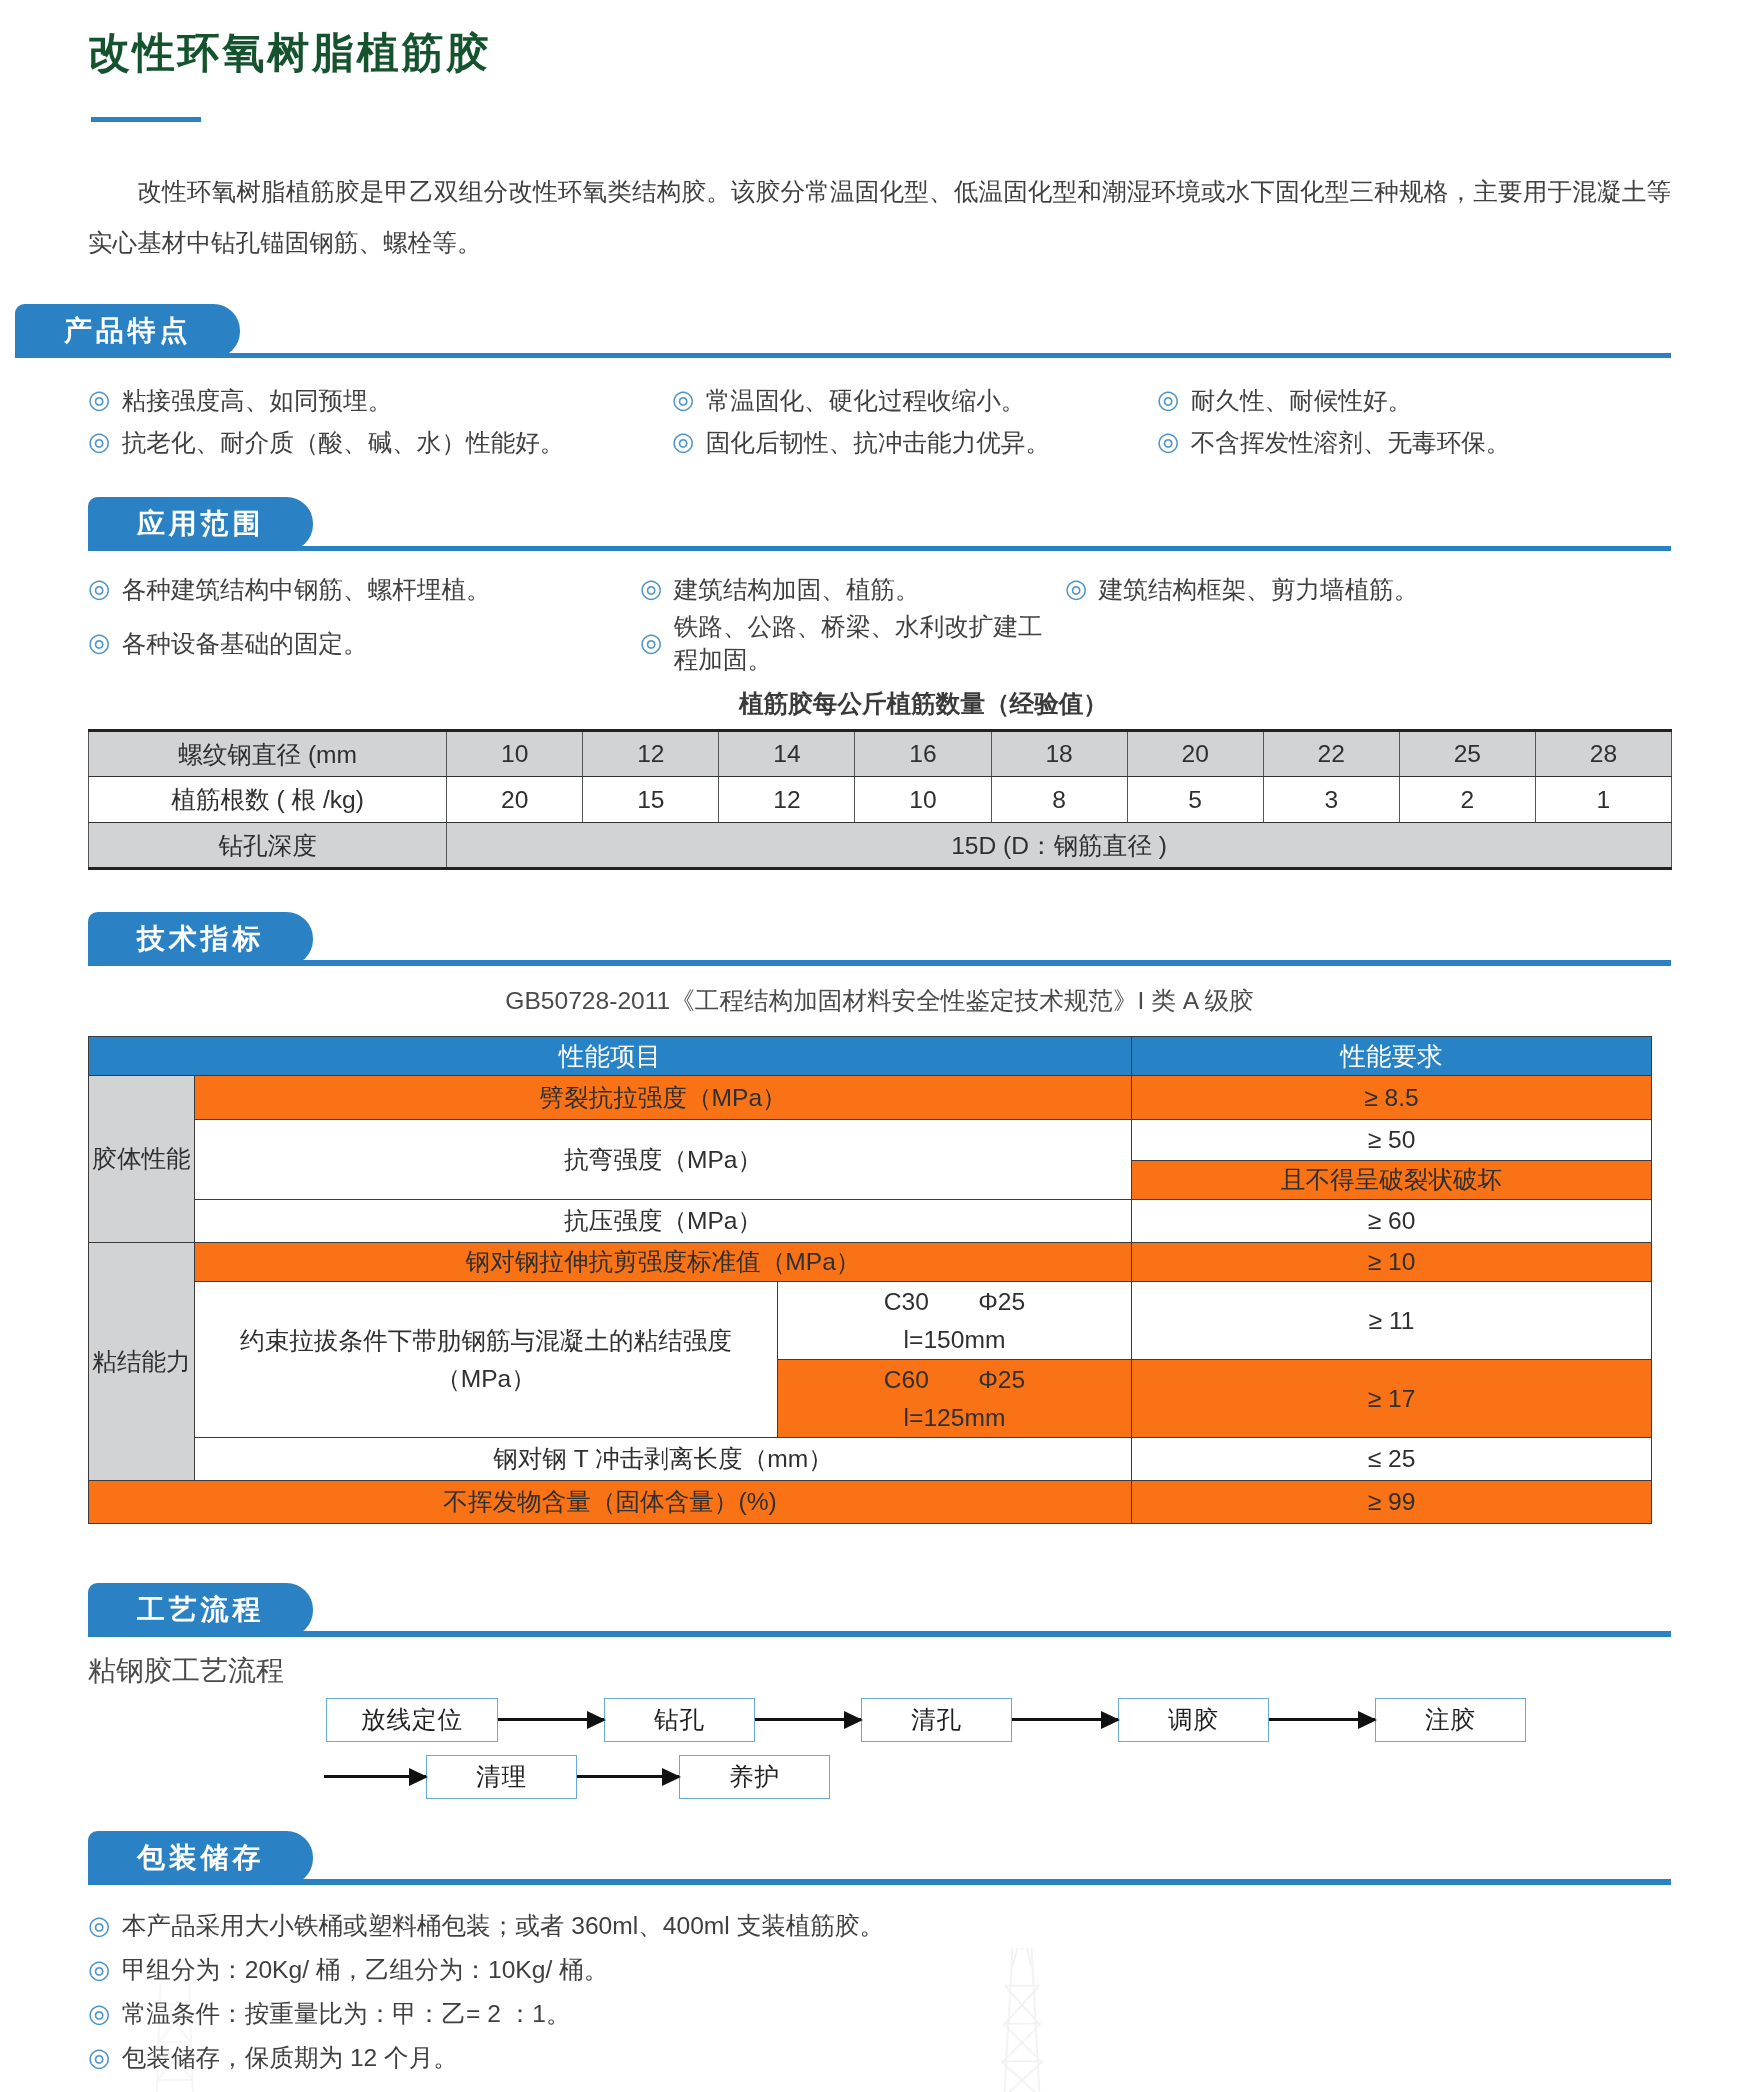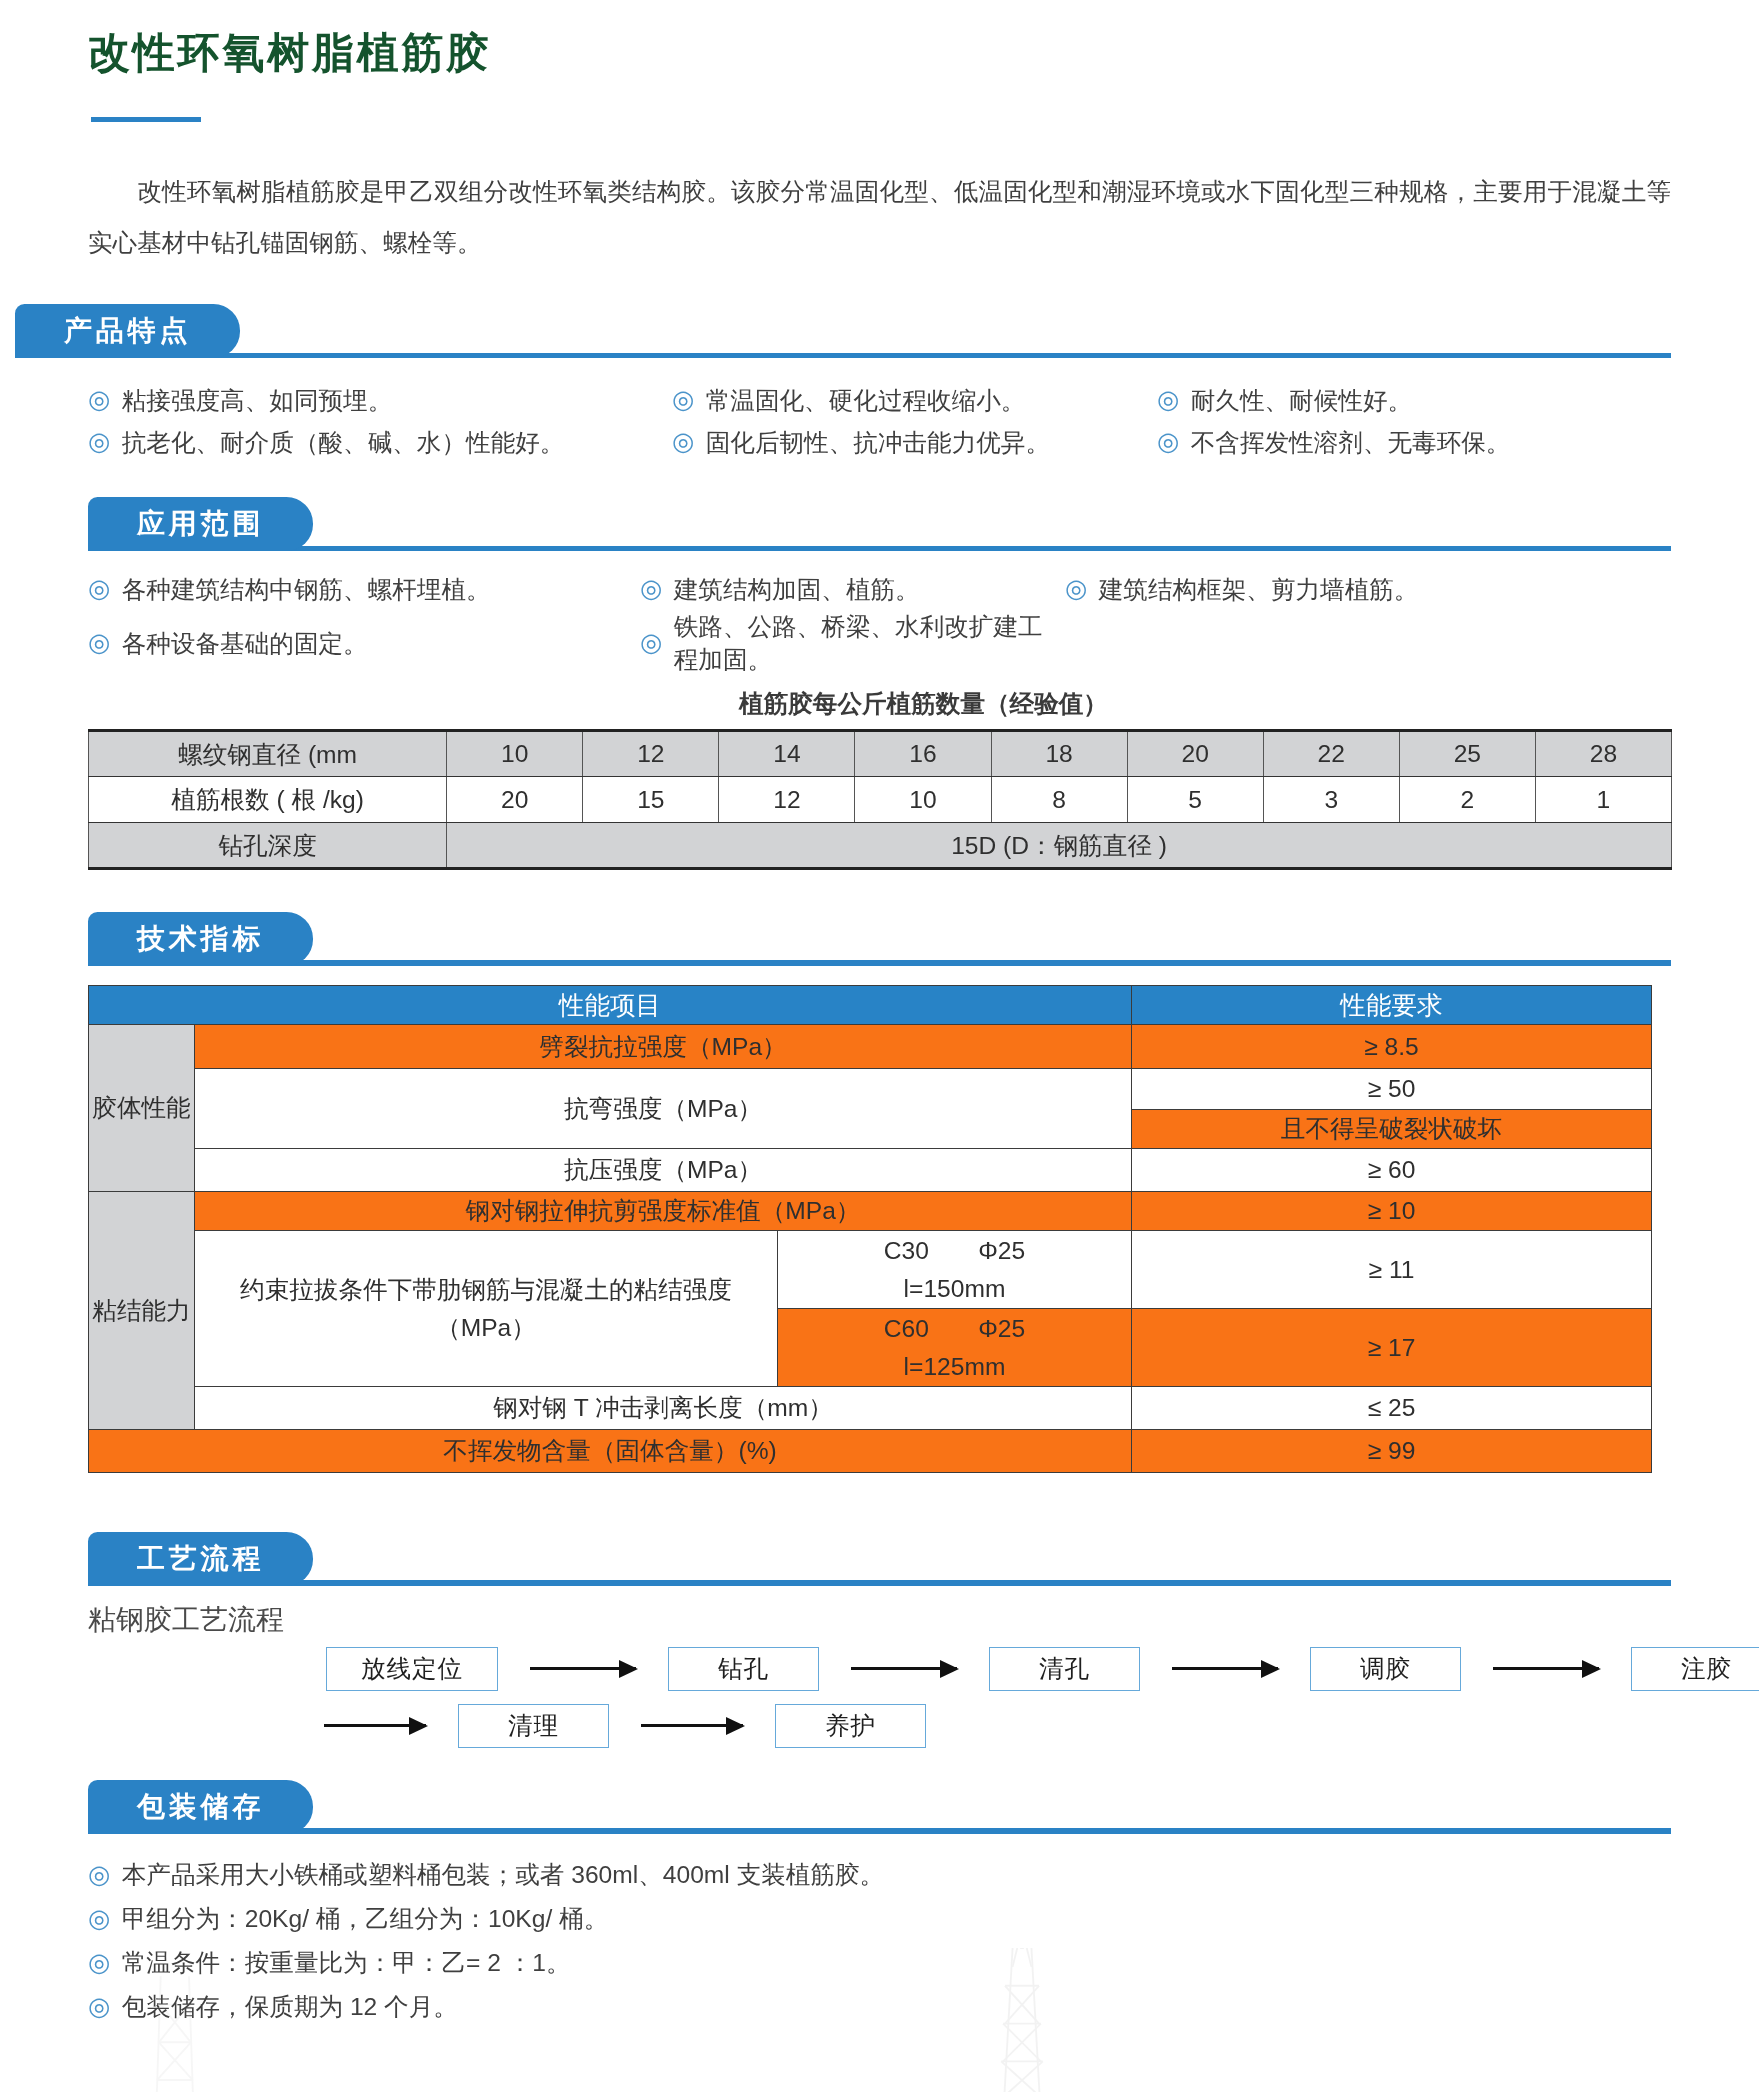--- a/index.html
+++ b/index.html
@@ -65,21 +65,21 @@
     font-weight:normal; line-height:38px;
   }
   table.tbl2 thead th { background:#2883c6; color:#ffffff; height:39px; font-size:25.6px; }
   table.tbl2 .g { background:#f97316; }
   table.tbl2 .cat { background:#d2d3d5; }
   tr.rh47 td { height:44px; } tr.rh43 td { height:41px; } tr.rh44 td { height:28px; }
   tr.rh45 td { height:43px; } tr.rh82 td { height:78px; }
 
   
   .flow-subtitle { margin:15px 0 0 88px; font-size:28px; color:#4a4a4a; line-height:38px; }
-  .flow-row { display:flex; align-items:center;gap:32px; }
+  .flow-row { display:flex; align-items:center; }
   .flow-row.r1 { margin:7.6px 0 0 326px; }
   .flow-row.r2 { margin:13.2px 0 0 324px; }
   .flow-box {
     height:44px; background:#ffffff; border:1.9px solid #66a9da;
     display:flex; align-items:center; justify-content:center;
     font-size:24.6px; color:#1f1f1f; letter-spacing:0.9px; flex:0 0 auto;
   }
   .flow-box.w182 { width:172px; } .flow-box.w160 { width:151px; }
   .flow-arrow { position:relative; height:2.8px; background:#111; flex:0 0 auto; }
   .flow-arrow.w112 { width:106px; } .flow-arrow.w108 { width:102px; }
@@ -209,20 +209,21 @@
         <td>钻孔深度</td>
         <td colspan="9">15D (D：钢筋直径 )</td>
       </tr>
     </tbody>
   </table>
 
   <div class="sec-head mt44">
     <div class="sec-rule"></div>
     <div class="sec-badge">技术指标</div>
   </div>
+  <div class="tech-caption">GB50728-2011《工程结构加固材料安全性鉴定技术规范》I 类 A 级胶</div>
 
   <table class="tbl2">
     <colgroup>
       <col style="width:106px">
         <col style="width:583px">
         <col style="width:354px">
         <col style="width:520px">
     </colgroup>
     <thead>
       <tr>

